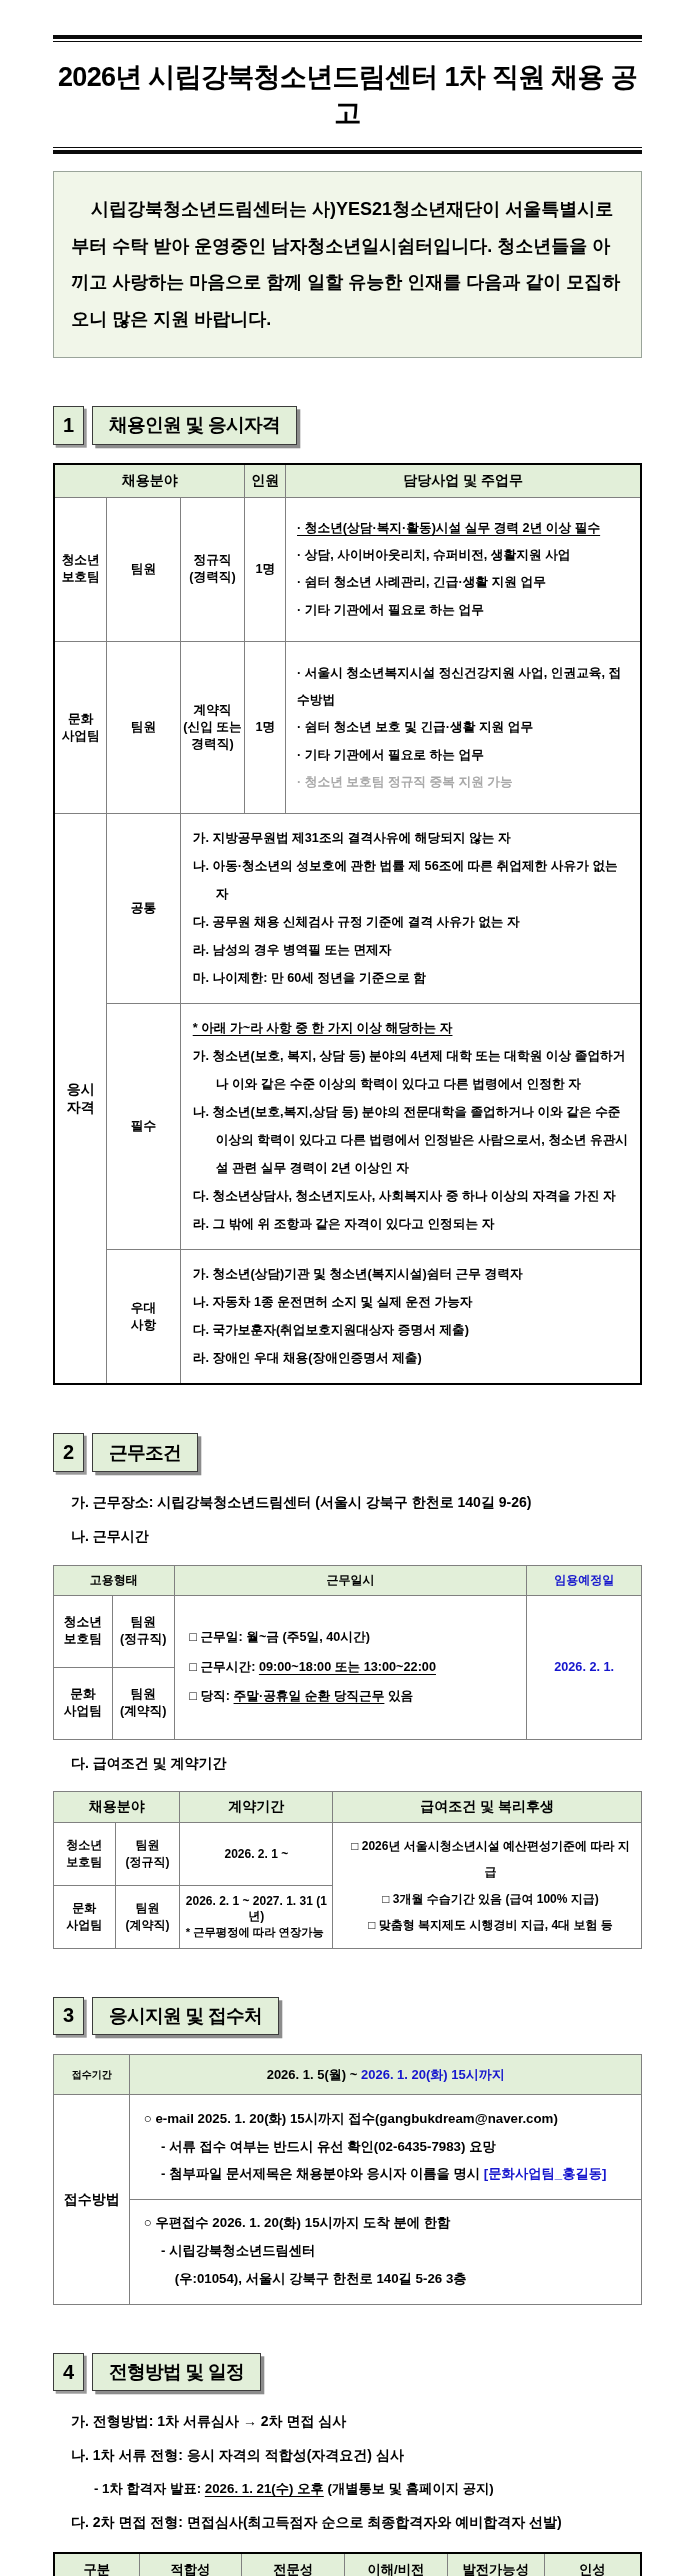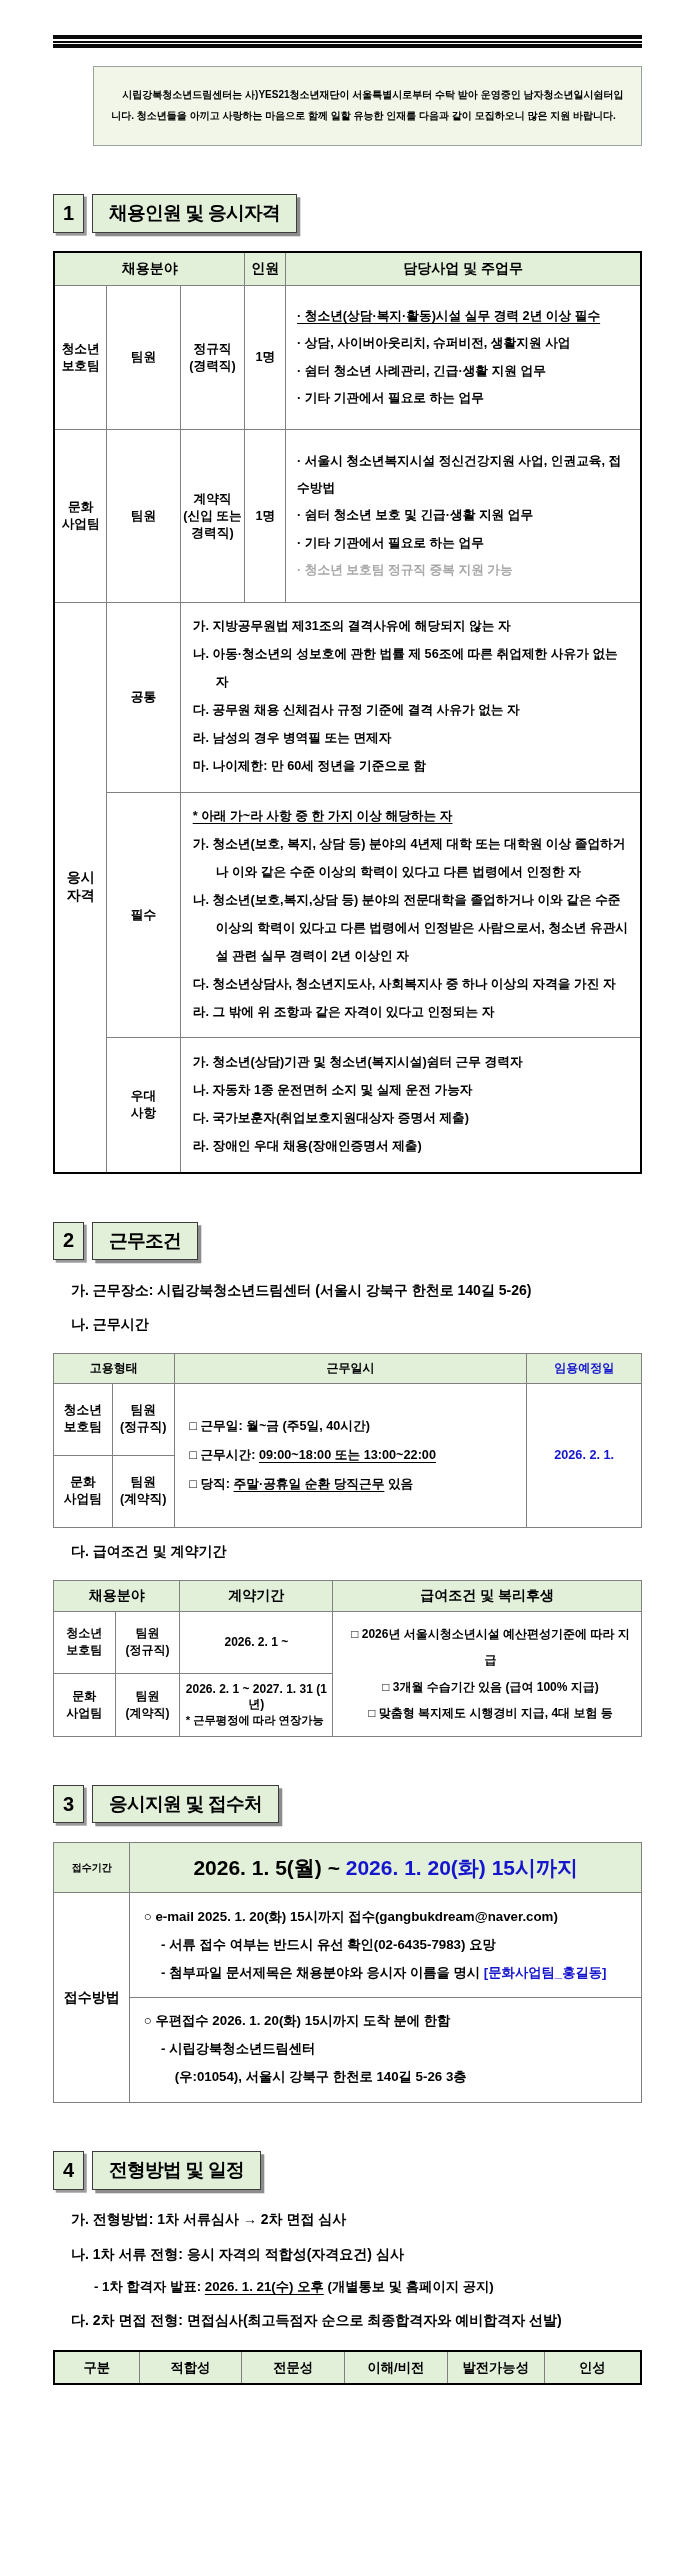--- a/index.html
+++ b/index.html
@@ -29,24 +29,23 @@
     letter-spacing:-0.7px;
     padding:17.3px 0 16px 0;
   }
 
   
   .intro-box{
     margin-top:17.3px;
     border:0.7px solid #9aa49a;
     background:var(--green-light);
     padding:18.7px 17.3px;
-    font-size:10px;
+    font-size:18px;
     font-weight:700;
     line-height:2.05;
-    margin-left:40px;
   }
   .intro-box p{text-indent:1.1em;}
 
   
   .sec{margin-top:48px;}
   .badge-row{display:flex;align-items:stretch;gap:8px;margin-bottom:18.7px;}
   .badge-num{
     background:var(--green);
     border:1.3px solid #3c3c3c;
     box-shadow:2.7px 2.7px 0 #9a9a9a;
@@ -106,36 +105,37 @@
   .t-pay th{font-size:14px;padding:6px 1.3px;}
   .t-pay td{font-size:12px;font-weight:700;text-align:center;}
   .pay-cell{text-align:center;padding:9.3px 5.3px 9.3px 12px;}
   .pay-cell div{line-height:2.2;}
   .t-pay .team-cell{height:61px;}
   .period-note{font-size:11.3px;}
 
   
   .t-apply td{font-weight:700;}
   .apply-label{background:var(--green);text-align:center;font-size:10px;font-weight:800;}
-  .apply-period{background:var(--green);text-align:center;font-size:21px;font-weight:800;padding:10.7px 2.7px;}
+  .apply-period{background:var(--green);text-align:center;font-size:13px;font-weight:800;padding:10.7px 2.7px;}
   .method-label{text-align:center;font-size:14px;font-weight:800;}
   .method-cell{padding:9.3px 6.7px 10.7px 13.3px;font-size:13.3px;}
   .method-cell .m0{line-height:2.1;}
   .method-cell .msub{line-height:2.1;padding-left:17.3px;}
   .method-cell .msub2{line-height:2.1;padding-left:31px;}
 
   
   .t-int th{font-size:13.3px;padding:6.7px 1.3px;}
 </style>
 </head>
 <body>
 
 <div class="page">
 
   <div class="rule-top"></div>
+  <h1 class="doc-title">2026년 시립강북청소년드림센터 1차 직원 채용 공고</h1>
   <div class="rule-bottom"></div>
 
   <div class="intro-box">
     <p>시립강북청소년드림센터는 사)YES21청소년재단이 서울특별시로부터 수탁 받아 운영중인 남자청소년일시쉼터입니다. 청소년들을 아끼고 사랑하는 마음으로 함께 일할 유능한 인재를 다음과 같이 모집하오니 많은 지원 바랍니다.</p>
   </div>
 
   <div class="sec">
     <div class="badge-row">
       <div class="badge-num">1</div>
       <div class="badge-title">채용인원 및 응시자격</div>
@@ -220,21 +220,21 @@
       </table>
 
   </div>
 
   <div class="sec">
     <div class="badge-row">
       <div class="badge-num">2</div>
       <div class="badge-title">근무조건</div>
     </div>
 
-    <div class="item">가. 근무장소: 시립강북청소년드림센터 (서울시 강북구 한천로 140길 5-26)</div>
+    <div class="item">가. 근무장소: 시립강북청소년드림센터 (서울시 강북구 한천로 140길 9-26)</div>
     <div class="item">나. 근무시간</div>
 
     <table class="t-sub t-work" style="margin-top:17.3px">
       <colgroup>
         <col style="width:10%">
           <col style="width:10.5%">
           <col style="width:60%">
           <col style="width:19.5%">
       </colgroup>
       <tbody>

